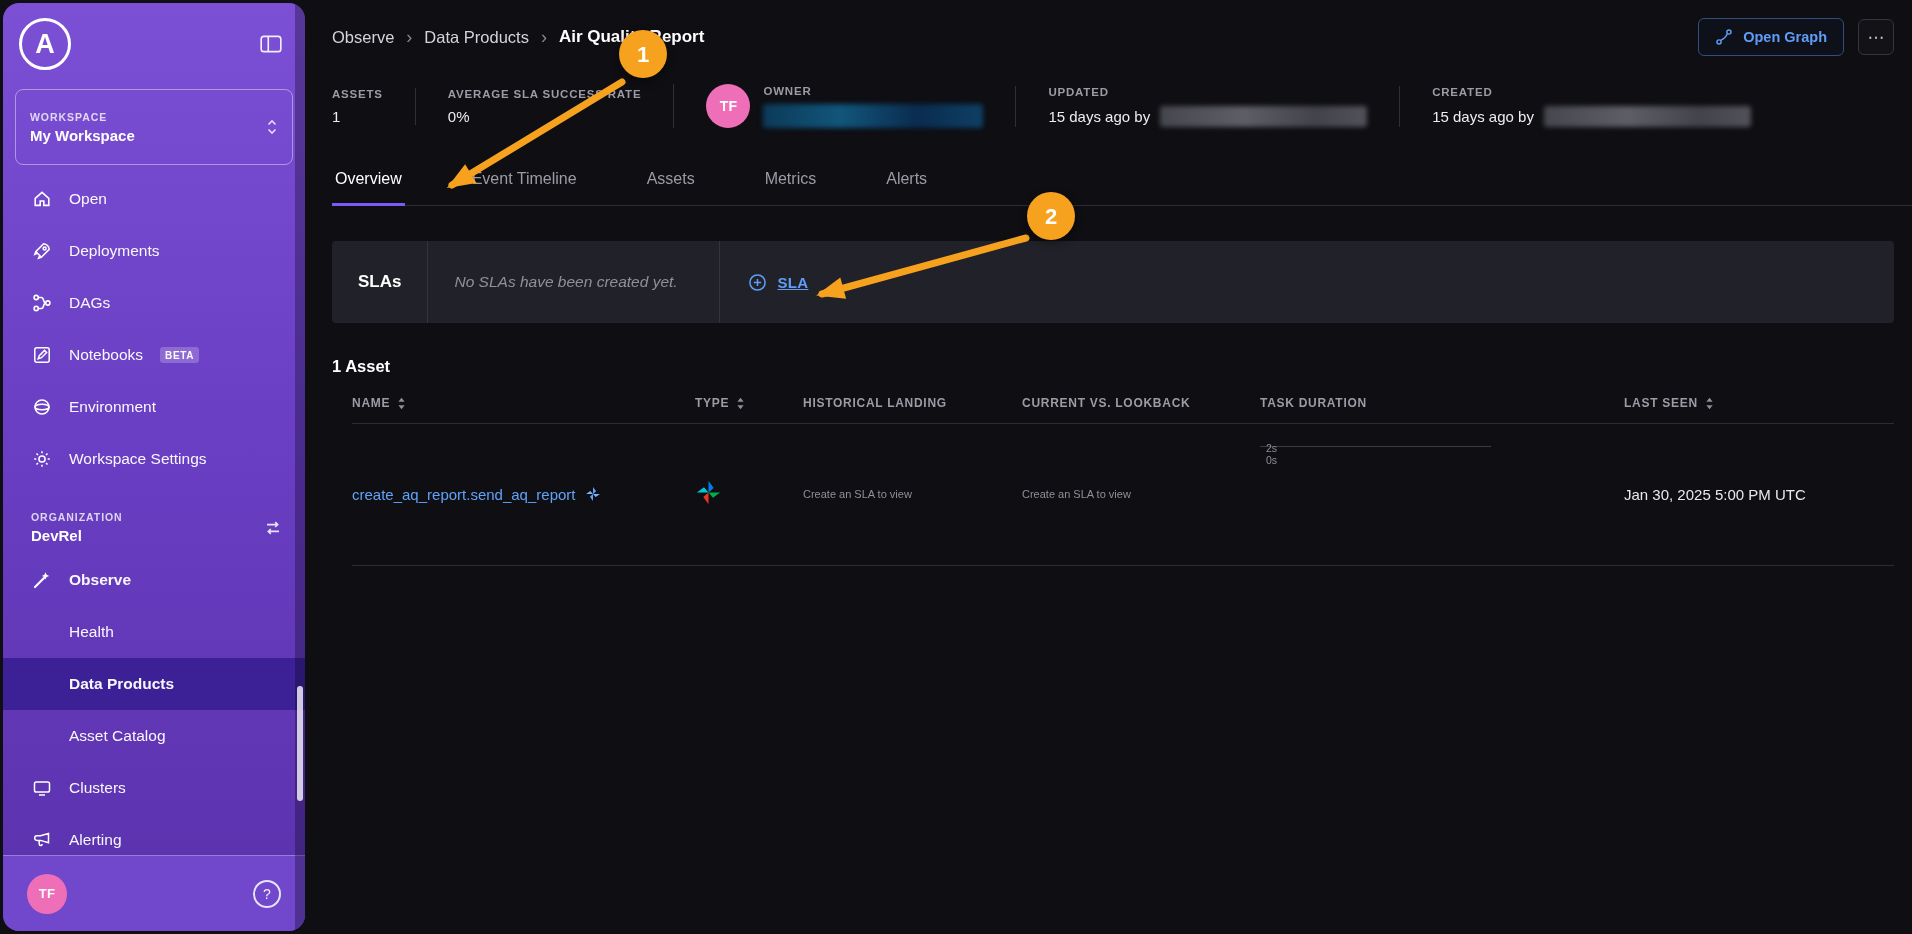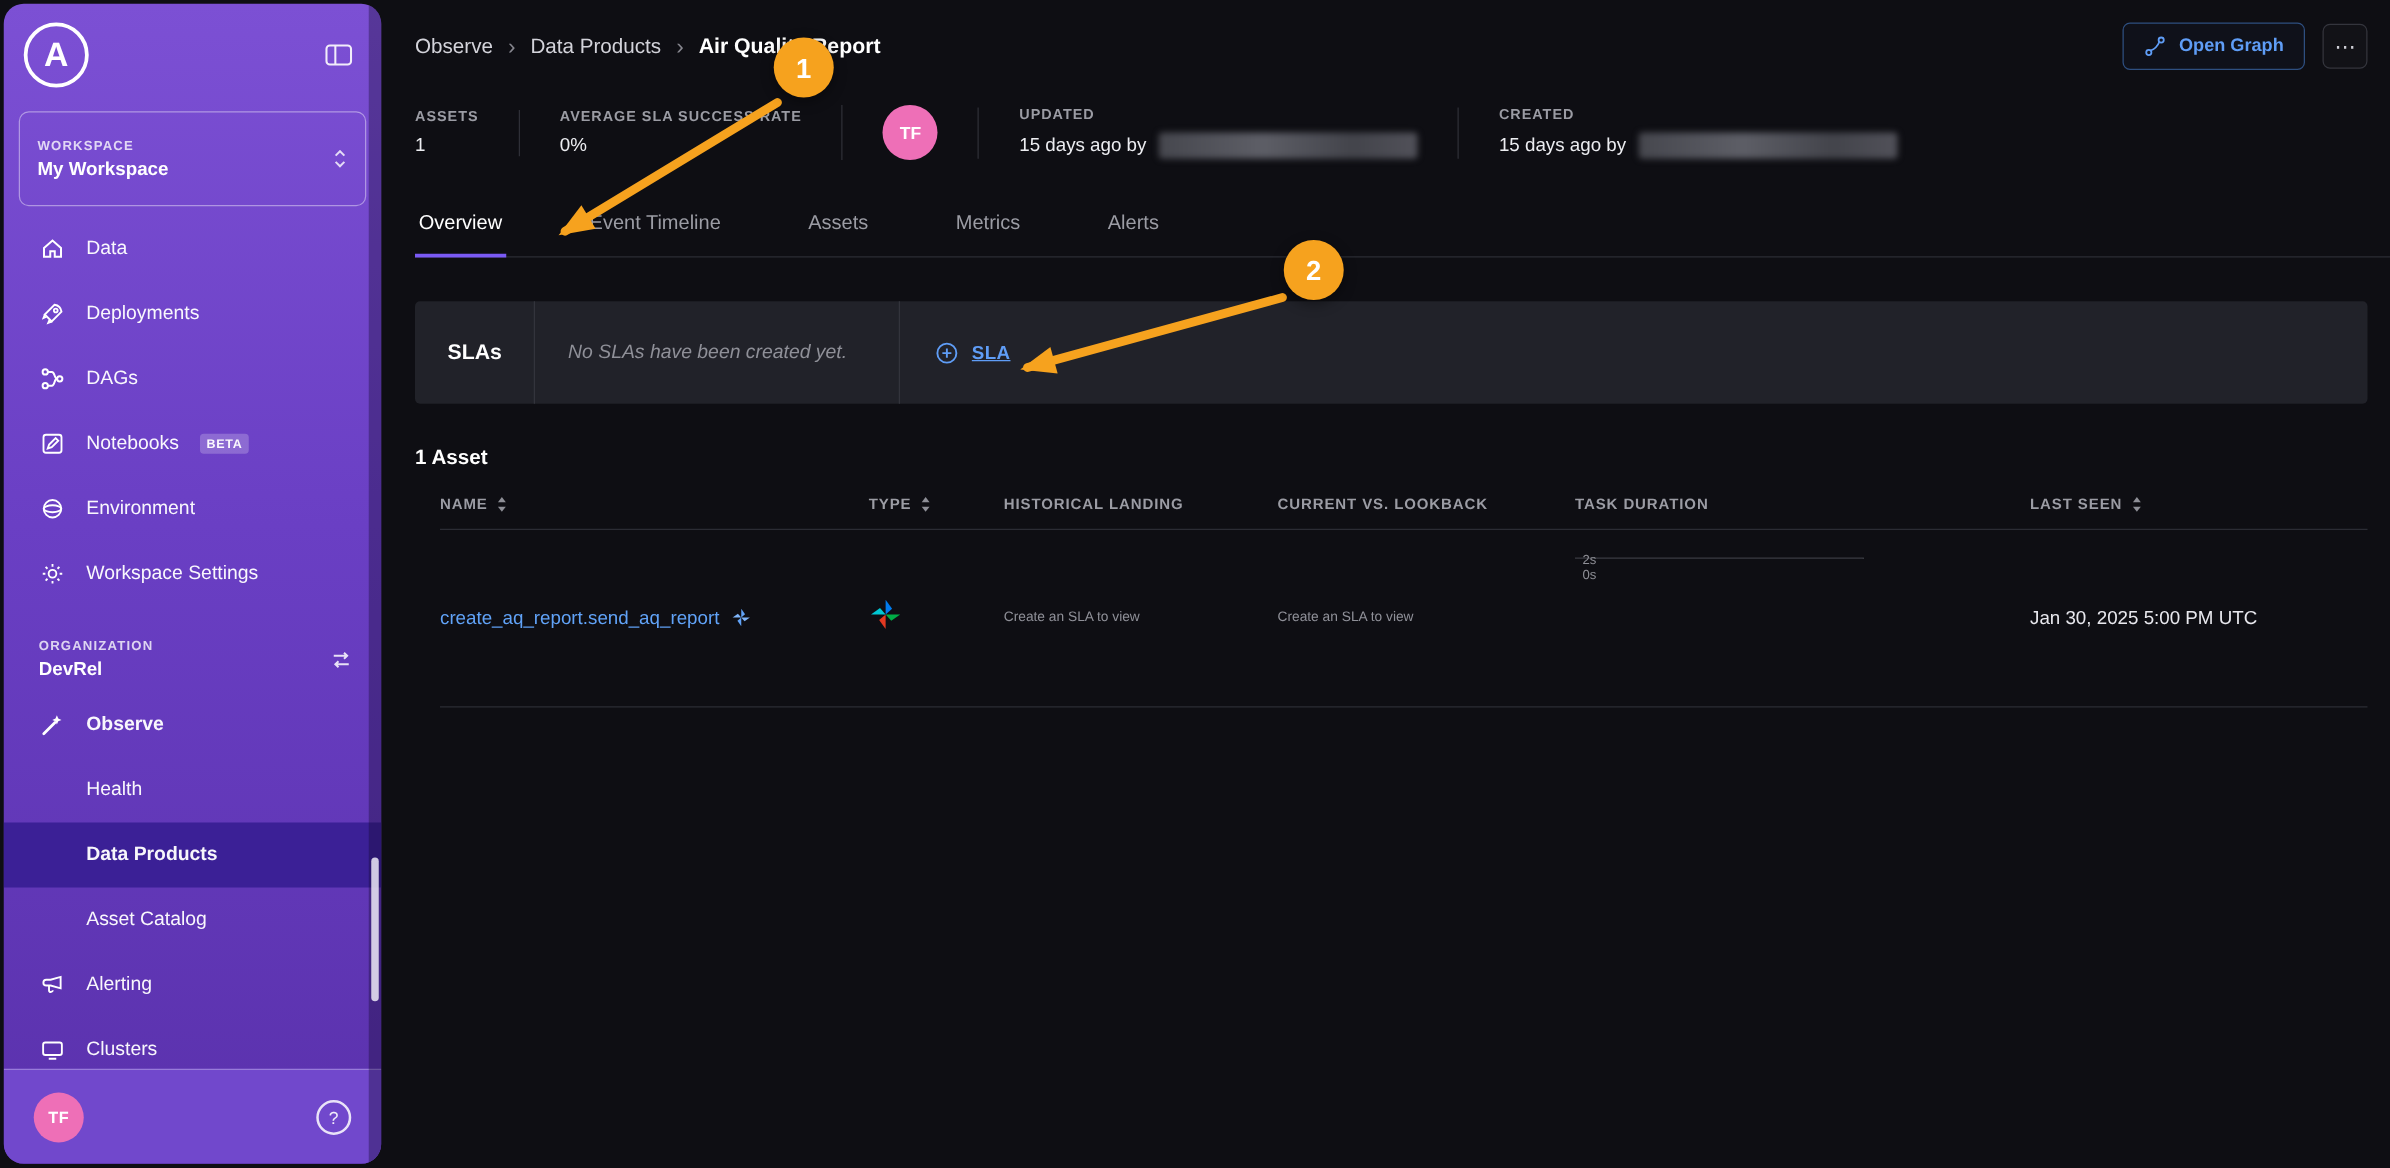--- a/index.html
+++ b/index.html
@@ -135,21 +135,21 @@
       </span>
     </div>
 
     <nav>
       <div class="nav-item">
         <span class="icon">
           <svg width="20" height="20" viewBox="0 0 20 20" fill="none" stroke="#fff" stroke-width="1.6">
               <path d="M3.2 9.4 L10 3.4 L16.8 9.4 V16.4 H11.8 V12 H8.2 V16.4 H3.2 Z"></path>
             </svg>
         </span>
-        <span>Data</span>
+        <span>Open</span>
       </div>
       <div class="nav-item">
         <span class="icon">
           <svg width="20" height="20" viewBox="0 0 20 20" fill="none" stroke="#fff" stroke-width="1.5">
               <path d="M11.6 2.8c2.9.4 5.2 2.7 5.6 5.6l-7.8 7.8-5.6-5.6 7.8-7.8z"></path>
               <circle cx="12.6" cy="7.4" r="1.5"></circle>
               <path d="M5.2 12.4l-2.4 1 1.2-3.2M7.6 14.8l-1 2.4 3.2-1.2"></path>
             </svg>
         </span>
         <span>Deployments</span>
@@ -222,34 +222,34 @@
       </div>
       <div class="nav-item sub-item active-item">
         <span>Data Products</span>
       </div>
       <div class="nav-item sub-item">
         <span>Asset Catalog</span>
       </div>
       <div class="nav-item">
         <span class="icon">
           <svg width="20" height="20" viewBox="0 0 20 20" fill="none" stroke="#fff" stroke-width="1.5">
+              <rect x="2.5" y="4" width="15" height="10" rx="1.8"></rect>
+              <path d="M7 17h6"></path>
+            </svg>
+        </span>
+        <span>Clusters</span>
+      </div>
+      <div class="nav-item">
+        <span class="icon">
+          <svg width="20" height="20" viewBox="0 0 20 20" fill="none" stroke="#fff" stroke-width="1.5">
               <path d="M16.5 3.5v9.2l-8-2.3H5A2.3 2.3 0 0 1 5 5.8h3.5l8-2.3z"></path>
               <path d="M7.2 10.6v3.5a1.5 1.5 0 0 0 3 0"></path>
             </svg>
         </span>
         <span>Alerting</span>
-      </div>
-      <div class="nav-item">
-        <span class="icon">
-          <svg width="20" height="20" viewBox="0 0 20 20" fill="none" stroke="#fff" stroke-width="1.5">
-              <rect x="2.5" y="4" width="15" height="10" rx="1.8"></rect>
-              <path d="M7 17h6"></path>
-            </svg>
-        </span>
-        <span>Clusters</span>
       </div>
     </nav>
 
     <div class="sidebar-footer">
       <div class="avatar">TF</div>
       <div class="help-btn">?</div>
     </div>
 
     <div class="scroll-track">
       <div class="scroll-thumb"></div>
@@ -285,20 +285,24 @@
       <div class="stat">
         <span class="stat-label">ASSETS</span>
         <span class="stat-value">1</span>
       </div>
       <div class="stat">
         <span class="stat-label">AVERAGE SLA SUCCESS RATE</span>
         <span class="stat-value">0%</span>
       </div>
       <div class="stat owner-stat">
         <div class="owner-avatar">TF</div>
+        <div class="owner-col">
+          <span class="stat-label">OWNER</span>
+          <div class="redact redact-blue"></div>
+        </div>
       </div>
       <div class="stat">
         <span class="stat-label">UPDATED</span>
         <div class="inline-value">
           <span class="stat-value">15 days ago by</span>
           <div class="redact redact-gray"></div>
         </div>
       </div>
       <div class="stat">
         <span class="stat-label">CREATED</span>

